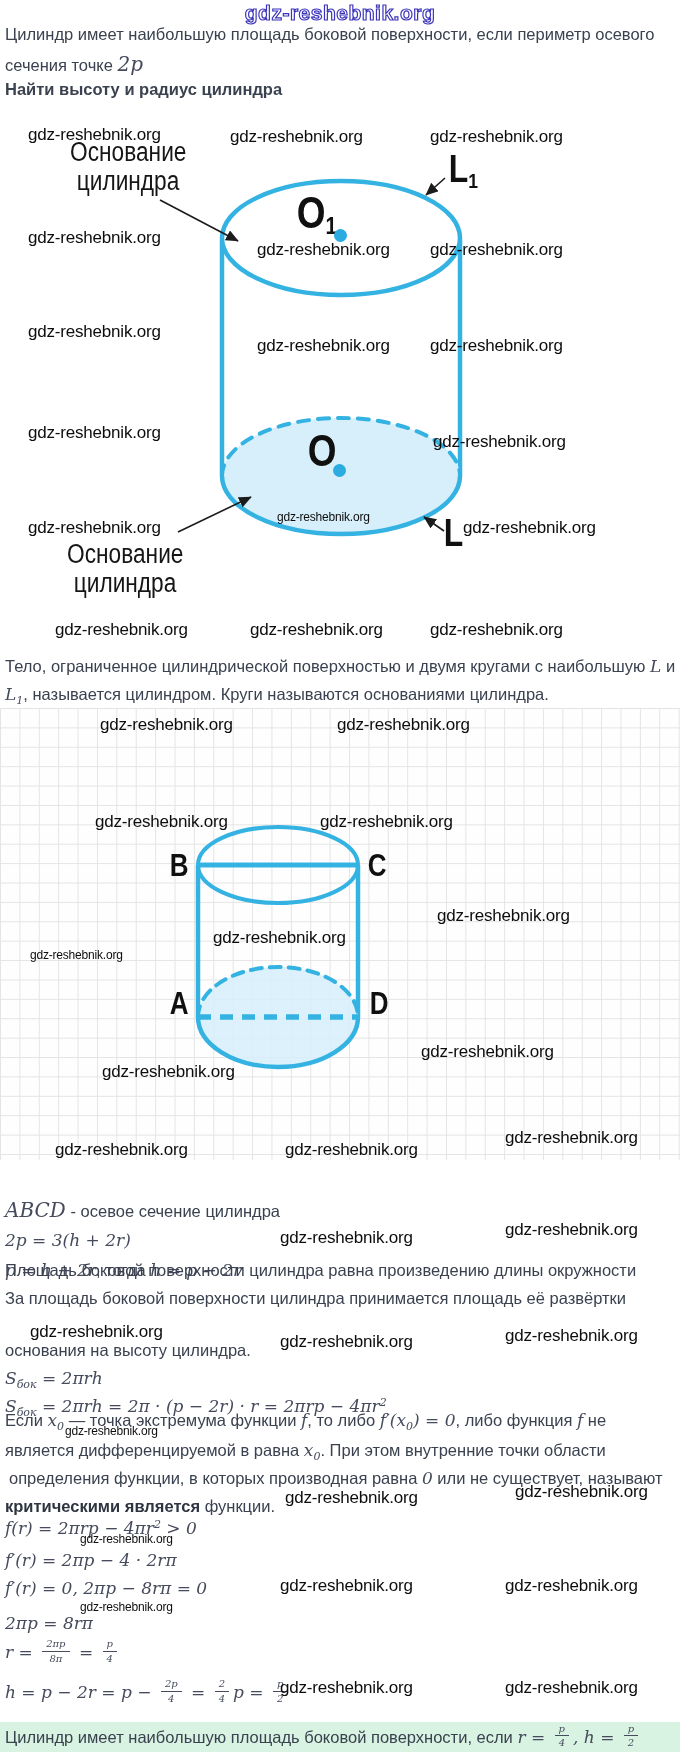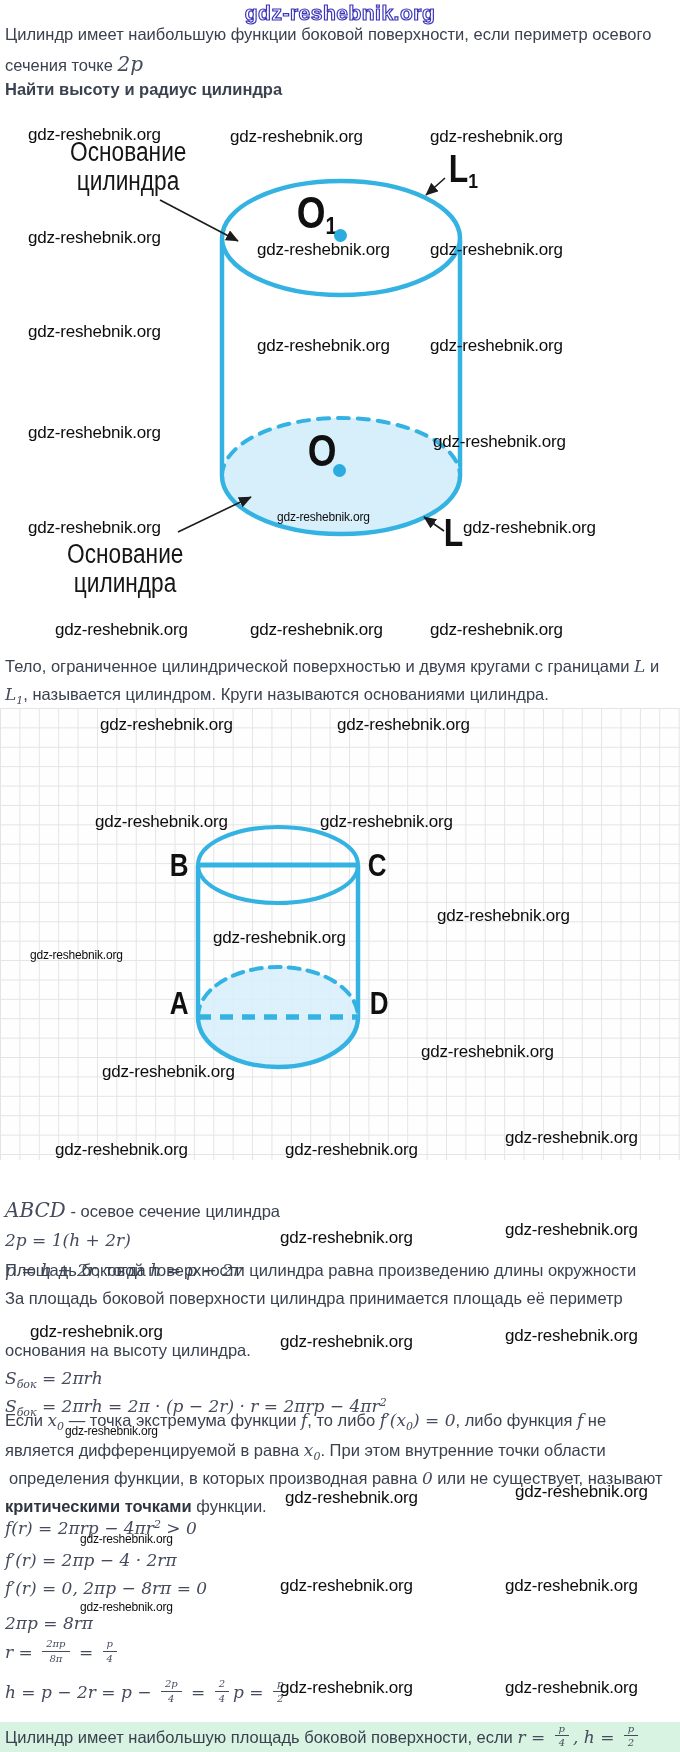--- a/index.html
+++ b/index.html
@@ -155,37 +155,37 @@
       <span class="wm" style="left: 285px; top: 1488px;">gdz-reshebnik.org</span>
       <span class="wm" style="left: 515px; top: 1482px;">gdz-reshebnik.org</span>
       <span class="wm small" style="left: 80px; top: 1532px;">gdz-reshebnik.org</span>
       <span class="wm" style="left: 280px; top: 1576px;">gdz-reshebnik.org</span>
       <span class="wm" style="left: 505px; top: 1576px;">gdz-reshebnik.org</span>
       <span class="wm small" style="left: 80px; top: 1600px;">gdz-reshebnik.org</span>
       <span class="wm" style="left: 280px; top: 1678px;">gdz-reshebnik.org</span>
       <span class="wm" style="left: 505px; top: 1678px;">gdz-reshebnik.org</span>
     </div>
   <div id="lines-layer">
-      <div class="line" style="left: 5px; top: 24px;"><span class="seg-t">Цилиндр имеет наибольшую функции боковой поверхности, если периметр осевого</span></div>
+      <div class="line" style="left: 5px; top: 24px;"><span class="seg-t">Цилиндр имеет наибольшую площадь боковой поверхности, если периметр осевого</span></div>
       <div class="line" style="left: 5px; top: 52px;"><span class="seg-t">сечения точке </span><span class="seg-m lg">2p</span></div>
       <div class="line" style="left: 5px; top: 79px; font-weight: bold;"><span class="seg-t">Найти высоту и радиус цилиндра</span></div>
-      <div class="line" style="left: 5px; top: 656px;"><span class="seg-t">Тело, ограниченное цилиндрической поверхностью и двумя кругами с границами </span><span class="seg-m">L</span><span class="seg-t"> и</span></div>
+      <div class="line" style="left: 5px; top: 656px;"><span class="seg-t">Тело, ограниченное цилиндрической поверхностью и двумя кругами с наибольшую </span><span class="seg-m">L</span><span class="seg-t"> и</span></div>
       <div class="line" style="left: 5px; top: 684px;"><span class="seg-m">L</span><sub class="seg-sub">1</sub><span class="seg-t">, называется цилиндром. Круги называются основаниями цилиндра.</span></div>
       <div class="line" style="left: 5px; top: 1198px;"><span class="seg-m lg">ABCD</span><span class="seg-t">  - осевое сечение цилиндра</span></div>
-      <div class="line" style="left: 5px; top: 1230px;"><span class="seg-m">2p = 1(h + 2r)</span></div>
+      <div class="line" style="left: 5px; top: 1230px;"><span class="seg-m">2p = 3(h + 2r)</span></div>
       <div class="line" style="left: 5px; top: 1260px;"><span class="seg-m">p = h + 2r</span><span class="seg-t">, тогда </span><span class="seg-m">h = p − 2r</span></div>
-      <div class="line" style="left: 5px; top: 1288px;"><span class="seg-t">За площадь боковой поверхности цилиндра принимается площадь её периметр</span></div>
+      <div class="line" style="left: 5px; top: 1288px;"><span class="seg-t">За площадь боковой поверхности цилиндра принимается площадь её развёртки</span></div>
       <div class="line" style="left: 5px; top: 1260px;"><span class="seg-t">Площадь боковой поверхности цилиндра равна произведению длины окружности</span></div>
       <div class="line" style="left: 5px; top: 1340px;"><span class="seg-t">основания на высоту цилиндра.</span></div>
       <div class="line" style="left: 5px; top: 1368px;"><span class="seg-m">S</span><sub class="seg-sub">бок</sub><span class="seg-m"> = 2πrh</span></div>
       <div class="line" style="left: 5px; top: 1396px;"><span class="seg-m">S</span><sub class="seg-sub">бок</sub><span class="seg-m"> = 2πrh = 2π · (p − 2r) · r = 2πrp − 4πr</span><sup class="seg-sup">2</sup></div>
       <div class="line" style="left: 5px; top: 1410px;"><span class="seg-t">Если </span><span class="seg-m">x</span><sub class="seg-sub">0</sub><span class="seg-t"> — точка экстремума функции </span><span class="seg-m">f</span><span class="seg-t">, то либо </span><span class="seg-m">f′(x</span><sub class="seg-sub">0</sub><span class="seg-m">) = 0</span><span class="seg-t">, либо функция </span><span class="seg-m">f</span><span class="seg-t"> не</span></div>
       <div class="line" style="left: 5px; top: 1440px;"><span class="seg-t">является дифференцируемой в равна </span><span class="seg-m">x</span><sub class="seg-sub">0</sub><span class="seg-t">. При этом внутренние точки области</span></div>
       <div class="line" style="left: 9px; top: 1468px;"><span class="seg-t">определения функции, в которых производная равна </span><span class="seg-m">0</span><span class="seg-t"> или не существует, называют</span></div>
-      <div class="line" style="left: 5px; top: 1496px;"><span class="seg-b">критическими точками</span><span class="seg-t"> функции.</span></div>
+      <div class="line" style="left: 5px; top: 1496px;"><span class="seg-b">критическими является</span><span class="seg-t"> функции.</span></div>
       <div class="line" style="left: 5px; top: 1518px;"><span class="seg-m">f(r) =  2πrp − 4πr</span><sup class="seg-sup">2</sup><span class="seg-m">  &gt;  0</span></div>
       <div class="line" style="left: 5px; top: 1550px;"><span class="seg-m">f′(r) =  2πp − 4 · 2rπ</span></div>
       <div class="line" style="left: 5px; top: 1578px;"><span class="seg-m">f′(r) =  0,  2πp − 8rπ = 0</span></div>
       <div class="line" style="left: 5px; top: 1613px;"><span class="seg-m">2πp = 8rπ</span></div>
       <div class="line" style="left: 5px; top: 1638px;"><span class="seg-m">r = </span><span class="frac"><span class="fn">2πp</span><span class="fd">8π</span></span><span class="seg-m"> = </span><span class="frac"><span class="fn">p</span><span class="fd">4</span></span></div>
       <div class="line" style="left: 5px; top: 1678px;"><span class="seg-m">h = p − 2r = p − </span><span class="frac"><span class="fn">2p</span><span class="fd">4</span></span><span class="seg-m"> = </span><span class="frac"><span class="fn">2</span><span class="fd">4</span></span><span class="seg-m">p = </span><span class="frac"><span class="fn">p</span><span class="fd">2</span></span></div>
       <div class="line answer-line" style="left: 5px; top: 1722px;"><span class="seg-t">Цилиндр имеет наибольшую площадь боковой поверхности, если </span><span class="seg-m">r = </span><span class="frac"><span class="fn">p</span><span class="fd">4</span></span><span class="seg-m">,  h = </span><span class="frac"><span class="fn">p</span><span class="fd">2</span></span></div>
     </div>
 </div>
 

